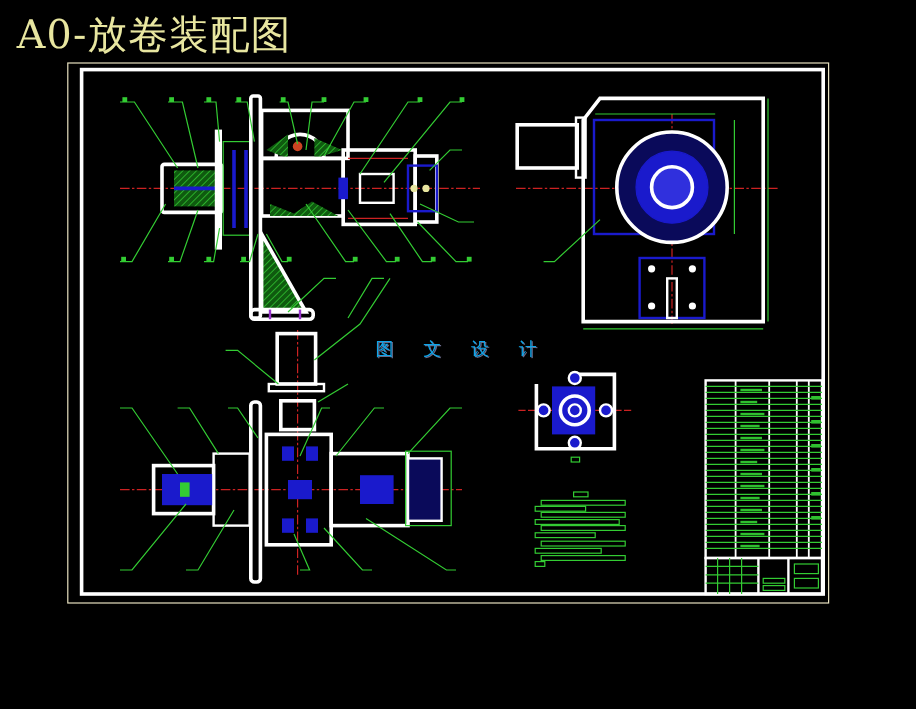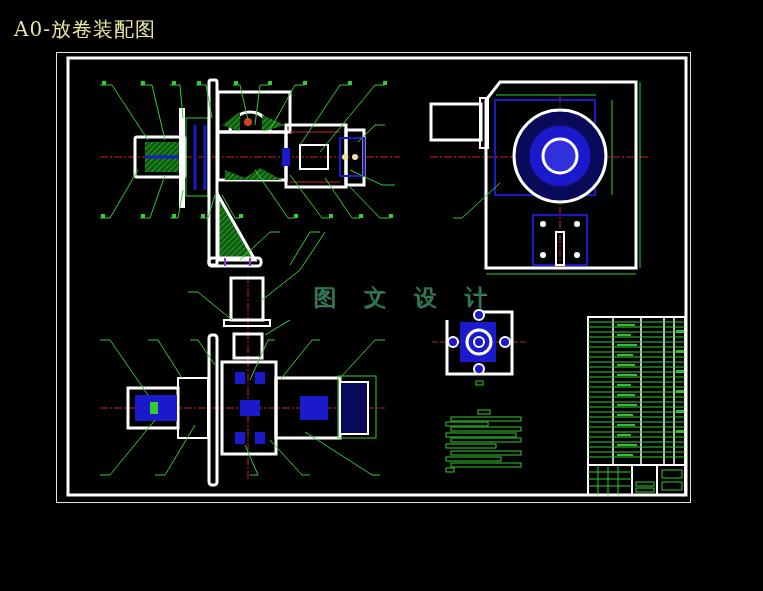--- a/index.html
+++ b/index.html
@@ -1,18 +1,18 @@
 <!DOCTYPE html>
 <html><head>
 <meta charset="utf-8">
 <style>
   html,body{margin:0;padding:0;background:#000;}
   body{width:763px;height:591px;position:relative;overflow:hidden;font-family:"DejaVu Sans",sans-serif;}
-  .title{position:absolute;left:14px;top:12px;color:#e8e6a0;font-family:"DejaVu Serif",serif;font-size:20px;letter-spacing:1px;line-height:34px;}
-  .watermark{position:absolute;left:313px;top:282px;color:#15803d;font-family:"DejaVu Serif",serif;font-size:23px;letter-spacing:10px;text-shadow:1px 1px 0 #6a6a8a;}
+  .title{position:absolute;left:14px;top:12px;color:#e8e6a0;font-family:"DejaVu Serif",serif;font-size:33px;letter-spacing:1px;line-height:34px;}
+  .watermark{position:absolute;left:313px;top:282px;color:#0ea5e9;font-family:"DejaVu Serif",serif;font-size:15px;letter-spacing:10px;text-shadow:1px 1px 0 #6a6a8a;}
   svg.drawing{position:absolute;left:0;top:0;}
 </style>
 </head>
 <body>
 
 <div class="title">A0-放卷装配图</div>
 
 <svg class="drawing" width="763" height="591" viewBox="0 0 763 591" xmlns="http://www.w3.org/2000/svg">
   <defs>
     <pattern id="hatch" width="4" height="4" patternUnits="userSpaceOnUse" patternTransform="rotate(45)">

